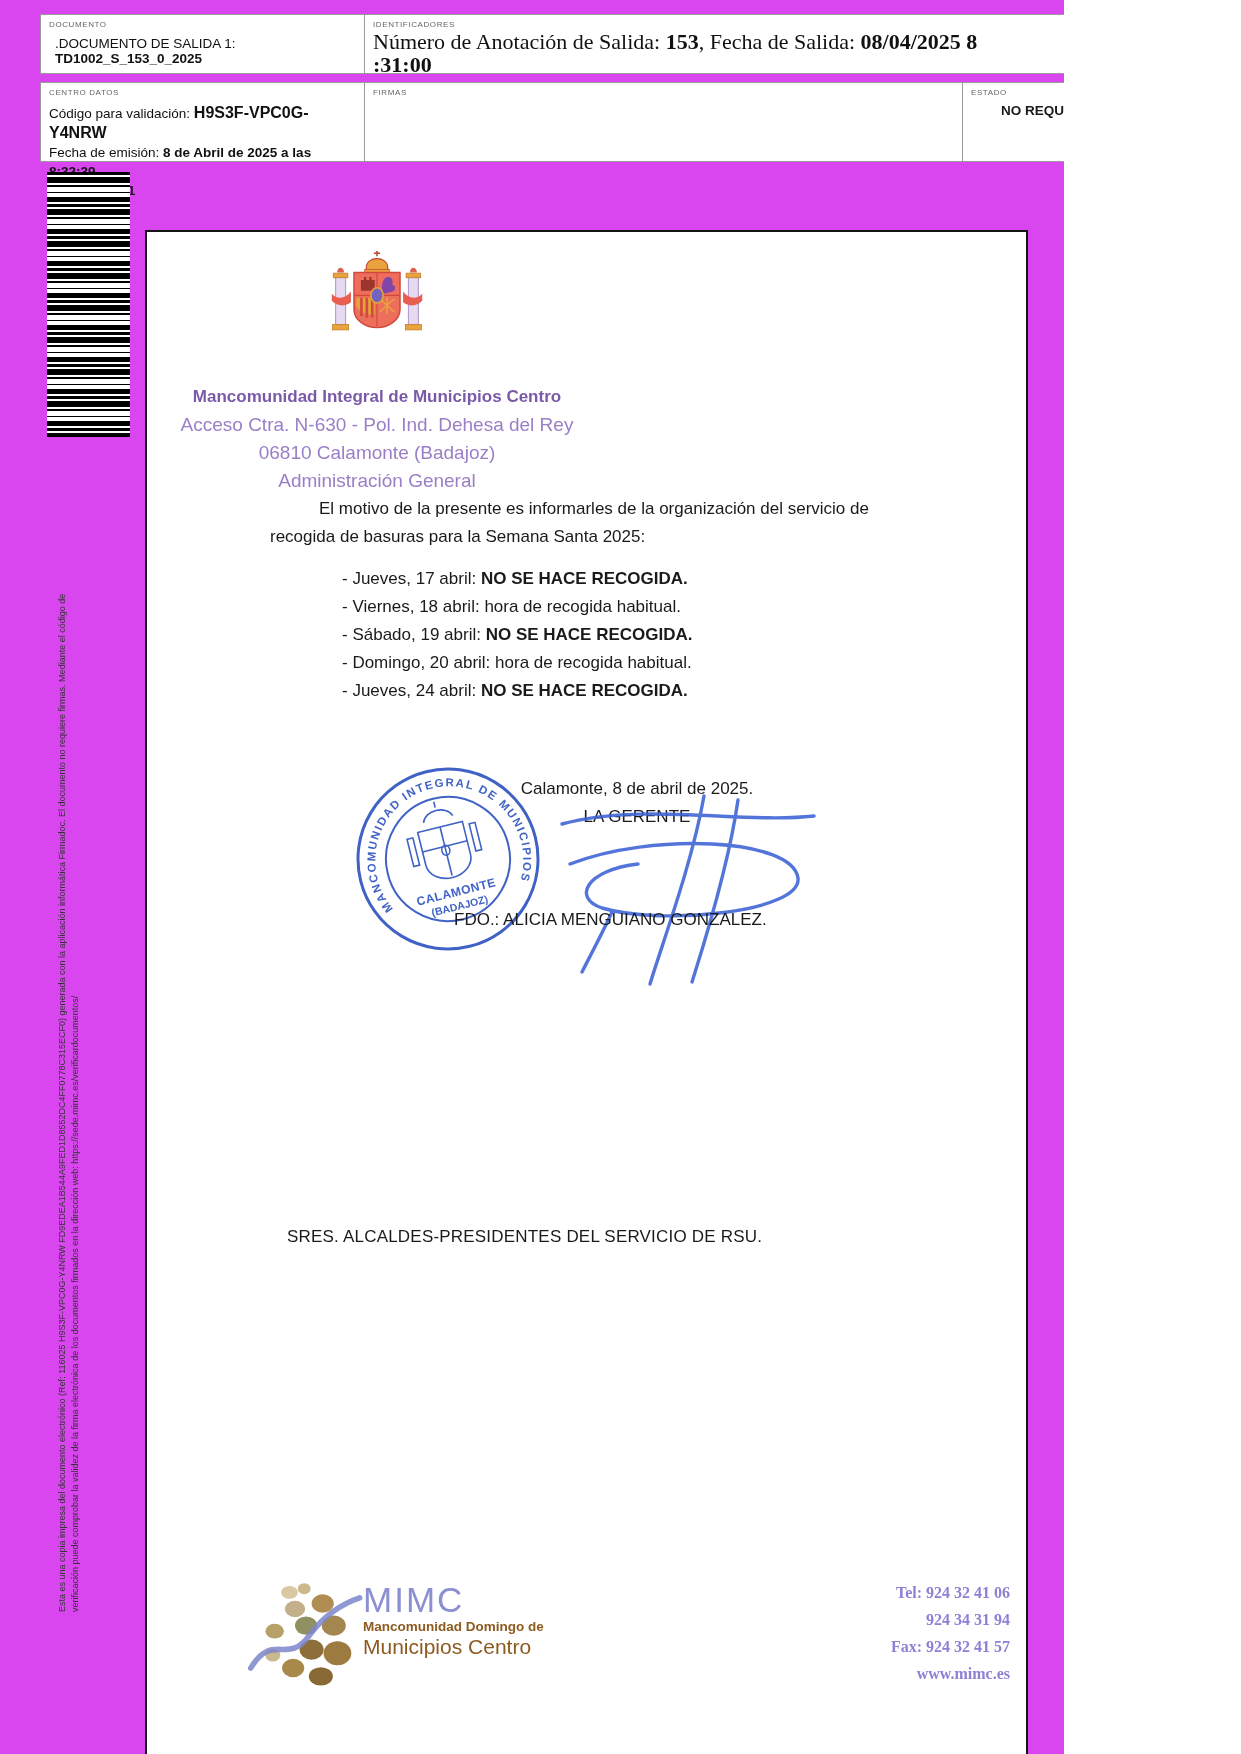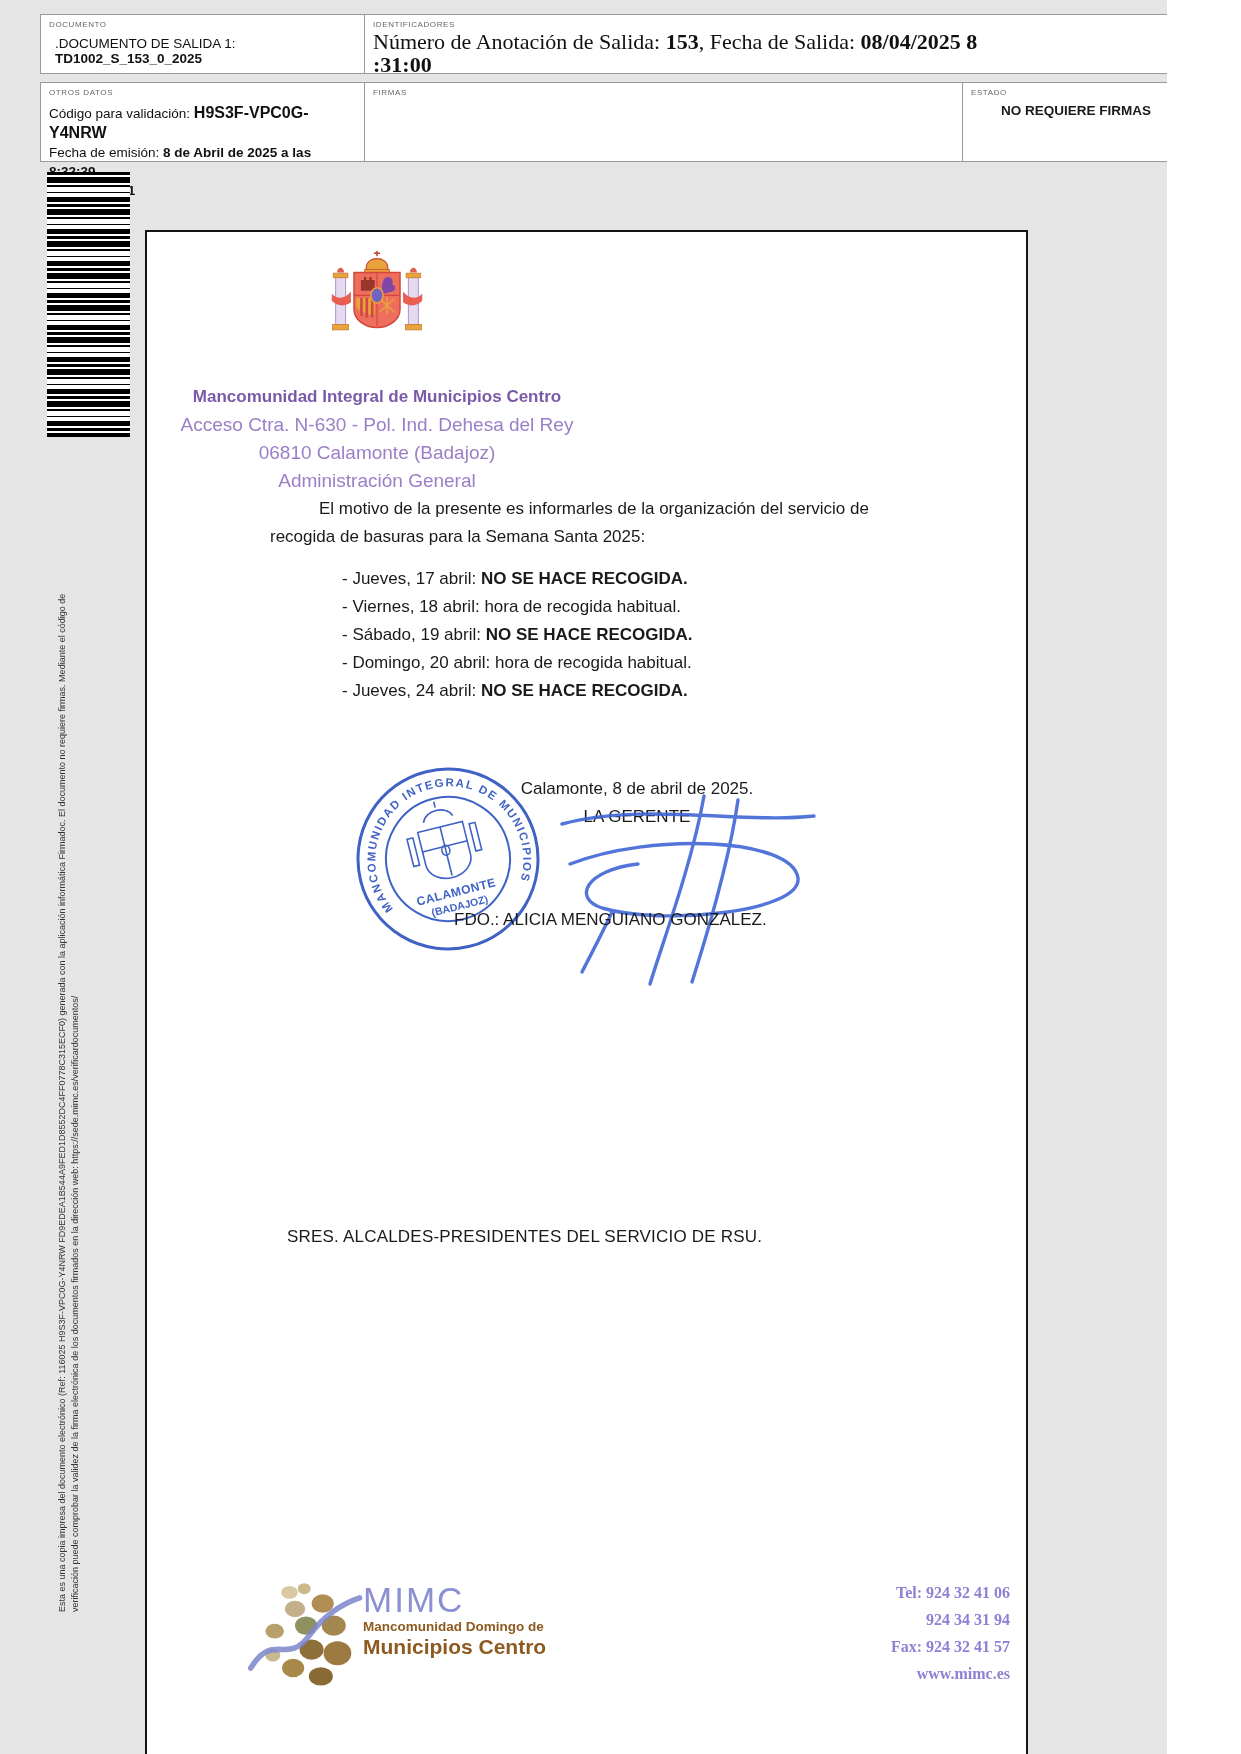--- a/index.html
+++ b/index.html
@@ -7,21 +7,21 @@
     --letterhead-purple-light:#9a7fc6;
     --stamp-blue:#2f55c0;
     --signature-blue:#3c63d6;
     --logo-blue:#8b90d2;
     --logo-brown:#8d5a20;
     --contact-purple:#8d81d6;
     --escudo-red:#ee6e5d;
   }
   *{margin:0;padding:0;box-sizing:border-box;}
   body{background:#fff;font-family:"Liberation Sans",sans-serif;color:#1a1a1a;}
-  .page{position:relative;width:1167px;height:1754px;background:#e5e5e5;overflow:hidden;}
+  .page{position:relative;width:1064px;height:1754px;background:#d946ef;overflow:hidden;}
   .abs{position:absolute;}
 
   
   .meta-box{position:absolute;border:1px solid #9a9a9a;background:#fff;}
   .meta-label{font-size:8px;letter-spacing:.6px;color:#666;padding:5px 0 0 8px;}
   .meta-value{font-size:13.5px;color:#111;}
   .b{font-weight:bold;}
   .doc-value{padding:7px 6px 0 14px;}
   .ident-value{font-size:22px;padding:1px 8px 0 8px;line-height:23px;font-family:Liberation Serif, serif;}
   .otros-value{padding:6px 6px 0 8px;line-height:19px;}
@@ -54,21 +54,21 @@
   .fdo{left:307px;top:678px;font-size:17px;}
   .addressee{left:140px;top:995px;font-size:17px;letter-spacing:.2px;}
 
   .stamp{left:206px;top:532px;width:190px;height:190px;transform:rotate(-14deg);opacity:.92;}
   .signature{left:395px;top:562px;width:280px;height:195px;}
 
   .footer-logo-art{left:100px;top:1342px;width:120px;height:118px;}
   .footer-logo-text{left:216px;top:1350px;width:260px;}
   .logo-acronym{font-size:35px;letter-spacing:2px;color:var(--logo-blue);line-height:36px;}
   .logo-l1{font-size:13.5px;font-weight:bold;color:var(--logo-brown);line-height:17px;}
-  .logo-l2{font-size:21px;font-weight:bold;color:var(--logo-brown);line-height:24px;}
+  .logo-l2{font-size:21px;font-weight:normal;color:var(--logo-brown);line-height:24px;}
 
   .contact{right:16px;top:1347px;width:240px;text-align:right;
     font-family:"Liberation Serif",serif;font-weight:bold;font-size:16px;
     line-height:27px;color:var(--contact-purple);}
 </style>
 </head>
 <body>
 
 <div class="page">
 
@@ -76,21 +76,21 @@
     <div class="meta-label">DOCUMENTO</div>
     <div class="meta-value doc-value"><span>.DOCUMENTO DE SALIDA 1: </span><span class="b">TD1002_S_153_0_2025</span></div>
   </div>
 
   <div class="meta-box" style="left:364px;top:14px;width:836px;height:60px;">
     <div class="meta-label">IDENTIFICADORES</div>
     <div class="meta-value ident-value"><span>Número de Anotación de Salida: </span><span class="b">153</span><span>, Fecha de Salida: </span><span class="b">08/04/2025 8</span><br><span class="b">:31:00</span></div>
   </div>
 
   <div class="meta-box" style="left:40px;top:82px;width:325px;height:80px;">
-    <div class="meta-label">OTROS DATOS</div>
+    <div class="meta-label">CENTRO DATOS</div>
     <div class="meta-value otros-value">
       <div><span>Código para validación: </span><span class="b" style="font-size:16px;">H9S3F-VPC0G-Y4NRW</span></div>
       <div><span>Fecha de emisión: </span><span class="b">8 de Abril de 2025 a las 8:32:39</span></div>
       <div class="b">Página 1 de 1</div>
     </div>
   </div>
 
   <div class="meta-box" style="left:962px;top:82px;width:238px;height:80px;">
     <div class="meta-label">ESTADO</div>
     <div class="estado-value">NO REQUIERE FIRMAS</div>

